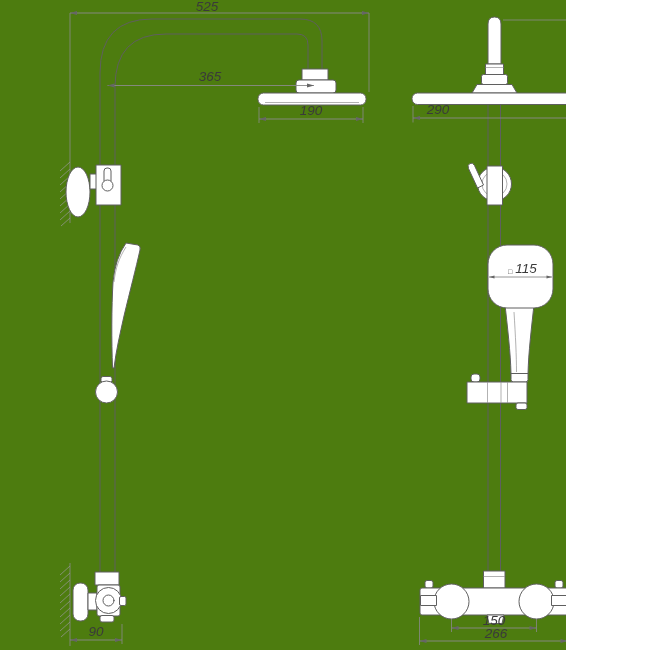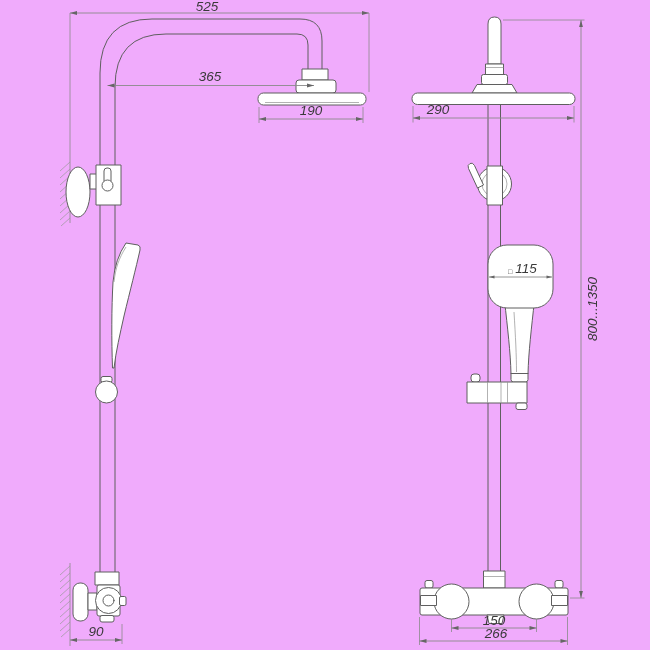--- a/index.html
+++ b/index.html
@@ -1,16 +1,16 @@
 <!DOCTYPE html>
 <html><head>
 <meta charset="utf-8">
 <style>
   html,body{margin:0;padding:0;background:#ffffff;}
-  .canvas{width:650px;height:650px;background:#f0abfc;position:relative;overflow:hidden;}
+  .canvas{width:566px;height:650px;background:#4d7c0f;position:relative;overflow:hidden;}
   svg{display:block;}
   .ol{fill:none;stroke:#5f5f5f;stroke-width:1;stroke-linejoin:round;stroke-linecap:round;}
   .of{fill:#ffffff;stroke:#5f5f5f;stroke-width:1;stroke-linejoin:round;}
   .lt{fill:none;stroke:#909090;stroke-width:0.7;}
   .thin{fill:none;stroke:#8a8a8a;stroke-width:0.8;}
   .dim{fill:none;stroke:#8a8a8a;stroke-width:0.9;}
   .hatch{fill:none;stroke:#9a9a9a;stroke-width:0.7;}
   .arr{fill:#666666;stroke:none;}
   text.dl{font:italic 13.5px "Liberation Sans", sans-serif;fill:#3a3a3a;}
   text.dls{font:italic 7px "Liberation Sans", sans-serif;fill:#3a3a3a;}

